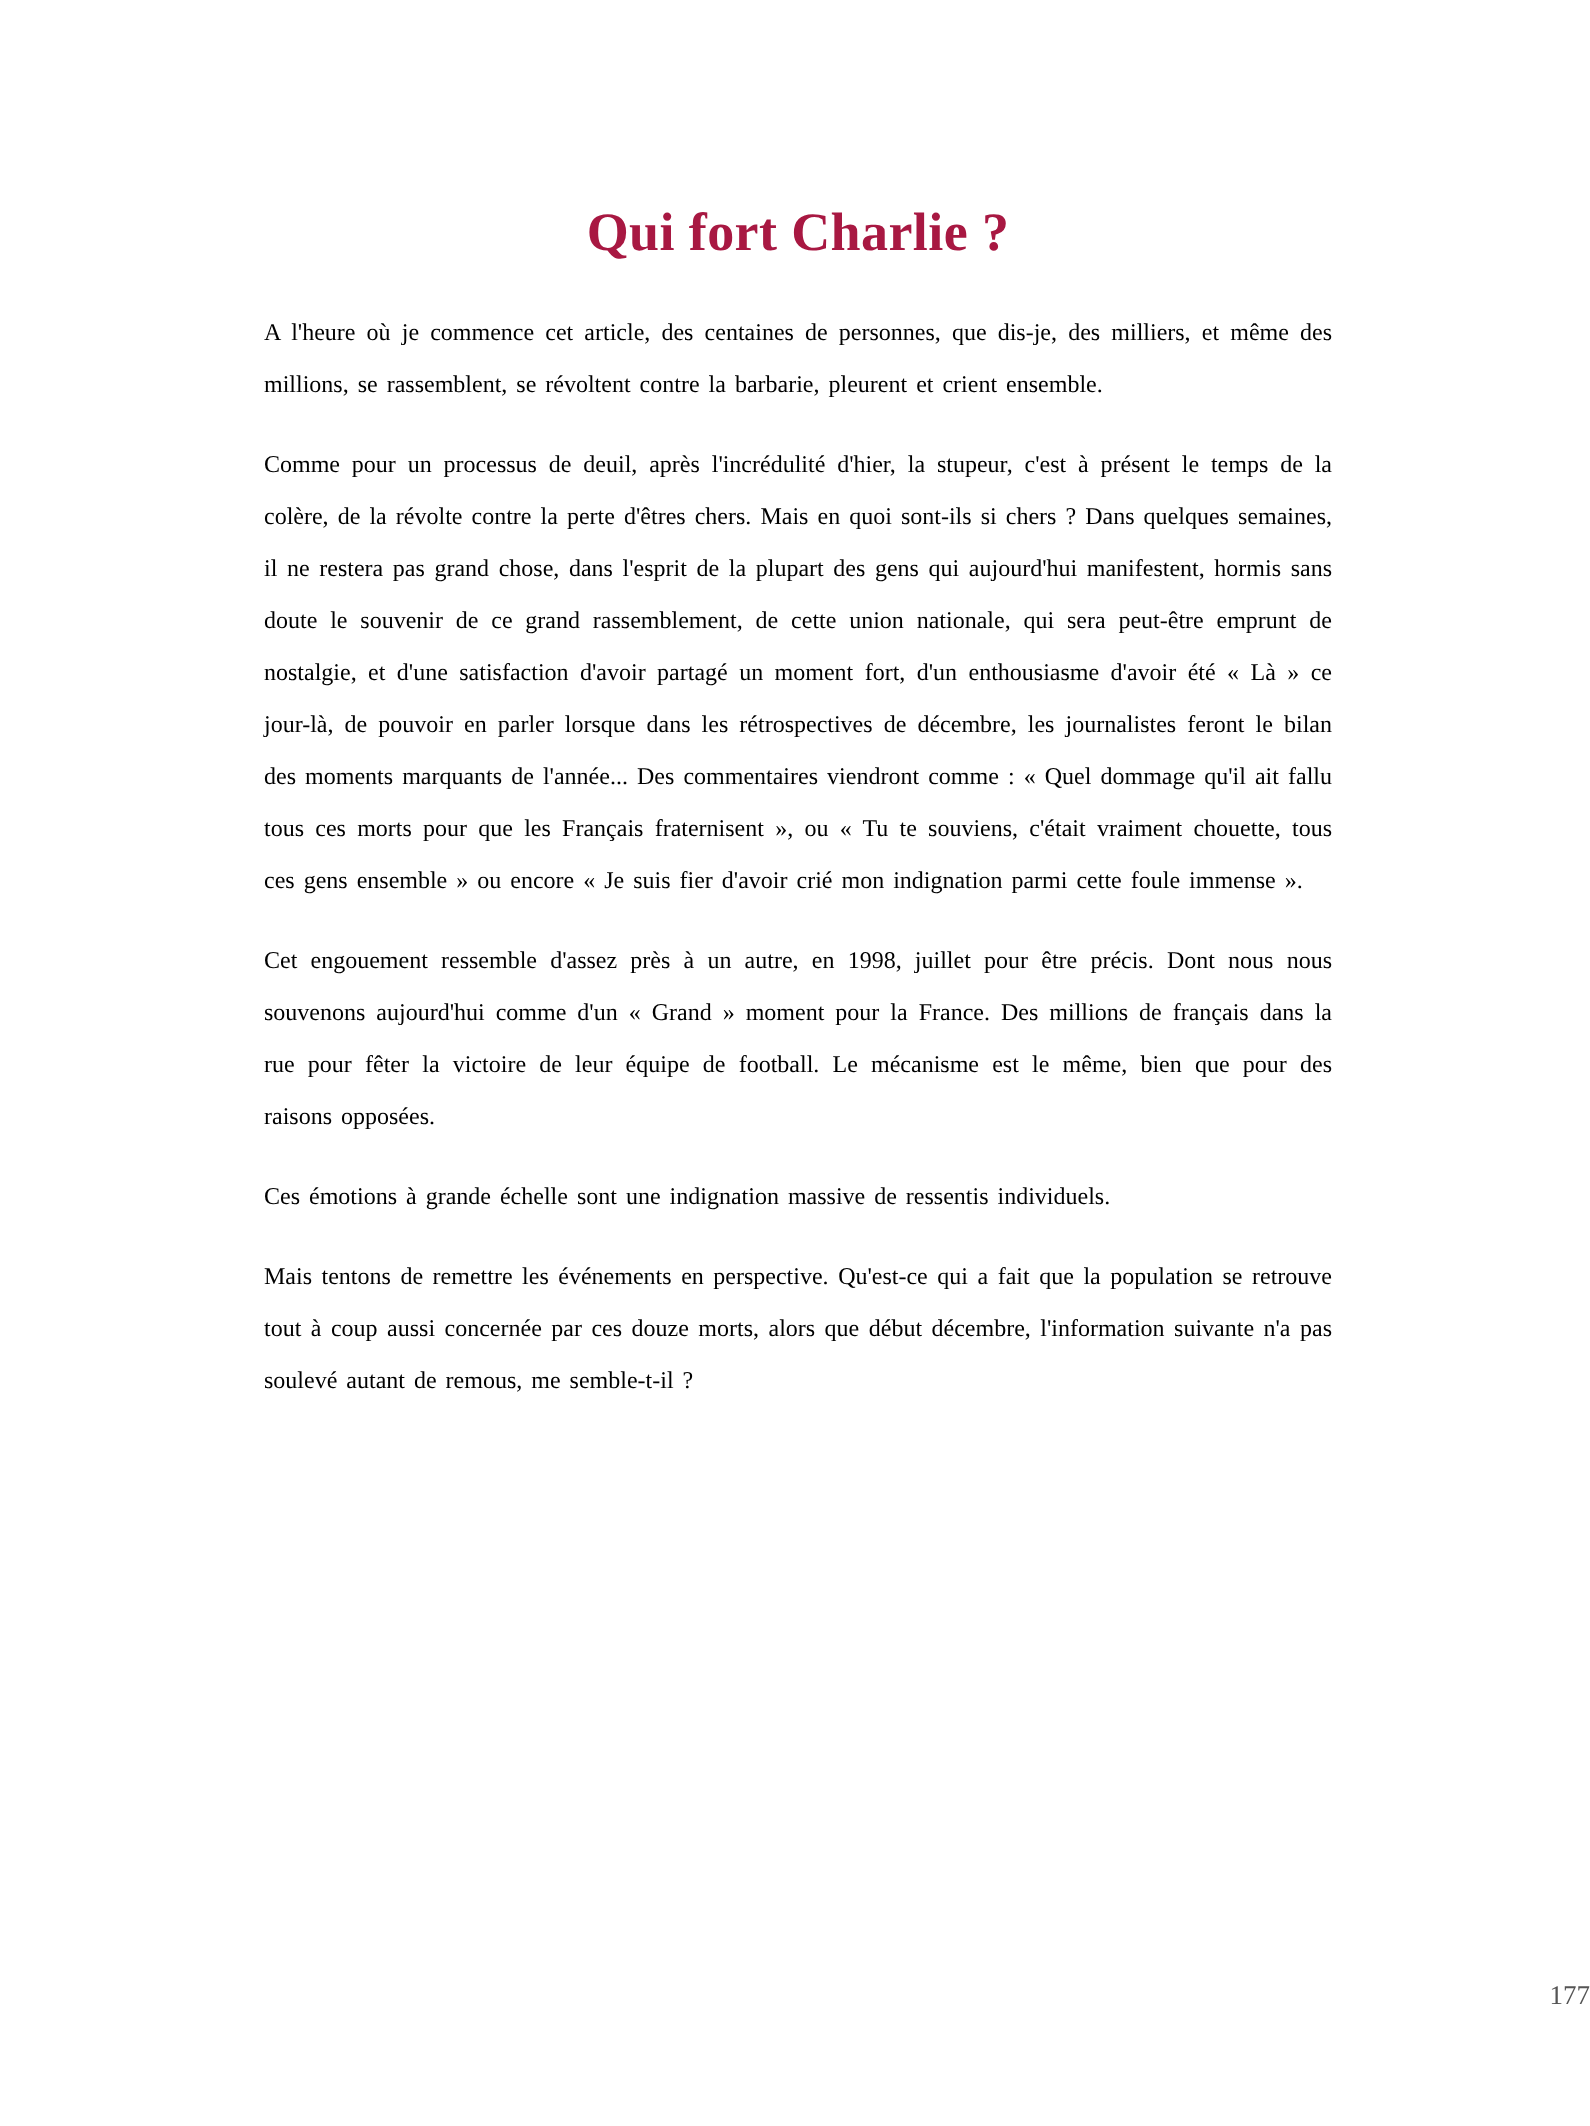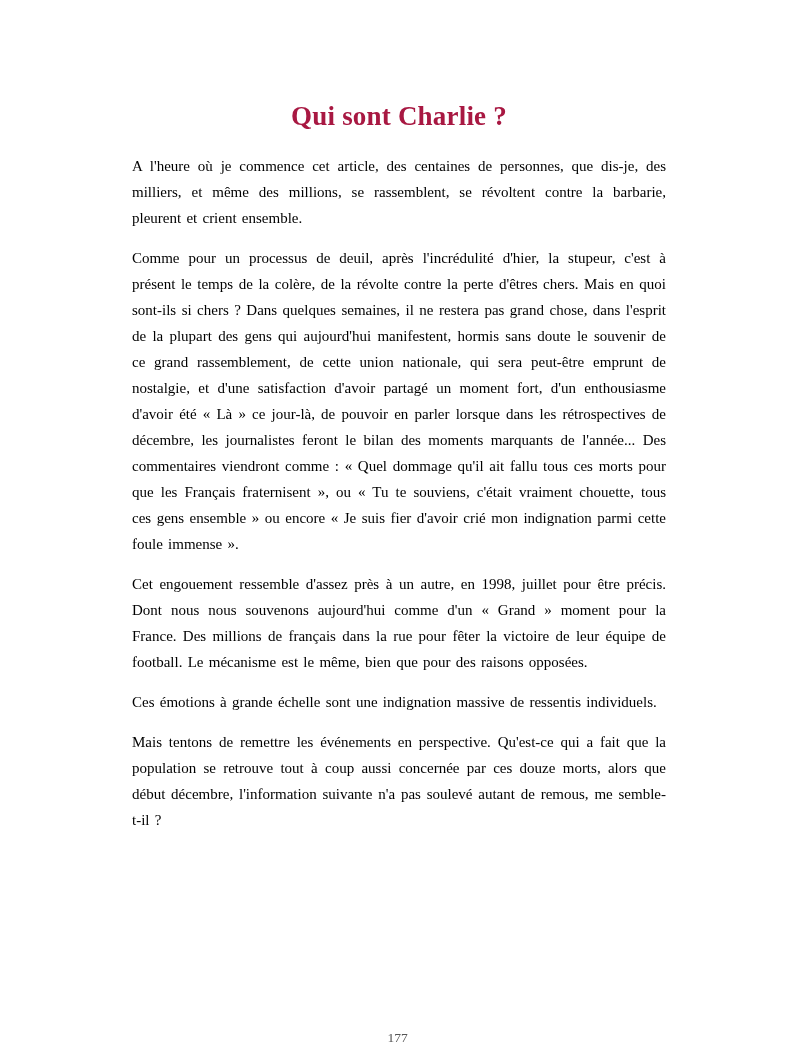--- a/index.html
+++ b/index.html
@@ -22,42 +22,42 @@
     margin: 0 0 19px 0;
     text-align: center;
     color: #a81842;
     font-size: 27px;
     line-height: 36px;
     font-weight: bold;
     letter-spacing: 0.2px;
   }
   .body-text p {
     margin: 0 0 14px 0;
-    font-size: 15px;
+    font-size: 12px;
     line-height: 26px;
     text-align: justify;
     text-justify: inter-word;
     word-spacing: 1.5px;
   }
   .page-number {
     position: absolute;
     left: 0;
     right: 0;
-    top: 1030px;
-    text-align: center;
+    top: 990px;
+    text-align: right;
     font-size: 13.5px;
     color: #555555;
   }
 </style>
 </head>
 <body>
 
 <div class="page">
 
-  <h1 class="article-title">Qui sont Charlie ?</h1>
+  <h1 class="article-title">Qui fort Charlie ?</h1>
 
   <div class="body-text">
     <p>A l'heure où je commence cet article, des centaines de personnes, que dis-je, des milliers, et même des millions, se rassemblent, se révoltent contre la barbarie, pleurent et crient ensemble.</p>
     <p>Comme pour un processus de deuil, après l'incrédulité d'hier, la stupeur, c'est à présent le temps de la colère, de la révolte contre la perte d'êtres chers. Mais en quoi sont-ils si chers ? Dans quelques semaines, il ne restera pas grand chose, dans l'esprit de la plupart des gens qui aujourd'hui manifestent, hormis sans doute le souvenir de ce grand rassemblement, de cette union nationale, qui sera peut-être emprunt de nostalgie, et d'une satisfaction d'avoir partagé un moment fort, d'un enthousiasme d'avoir été « Là » ce jour-là, de pouvoir en parler lorsque dans les rétrospectives de décembre, les journalistes feront le bilan des moments marquants de l'année... Des commentaires viendront comme : « Quel dommage qu'il ait fallu tous ces morts pour que les Français fraternisent », ou « Tu te souviens, c'était vraiment chouette, tous ces gens ensemble » ou encore « Je suis fier d'avoir crié mon indignation parmi cette foule immense ».</p>
     <p>Cet engouement ressemble d'assez près à un autre, en 1998, juillet pour être précis. Dont nous nous souvenons aujourd'hui comme d'un « Grand » moment pour la France. Des millions de français dans la rue pour fêter la victoire de leur équipe de football. Le mécanisme est le même, bien que pour des raisons opposées.</p>
     <p>Ces émotions à grande échelle sont une indignation massive de ressentis individuels.</p>
     <p>Mais tentons de remettre les événements en perspective. Qu'est-ce qui a fait que la population se retrouve tout à coup aussi concernée par ces douze morts, alors que début décembre, l'information suivante n'a pas soulevé autant de remous, me semble-t-il ?</p>
   </div>
 
   <div class="page-number">177</div>

